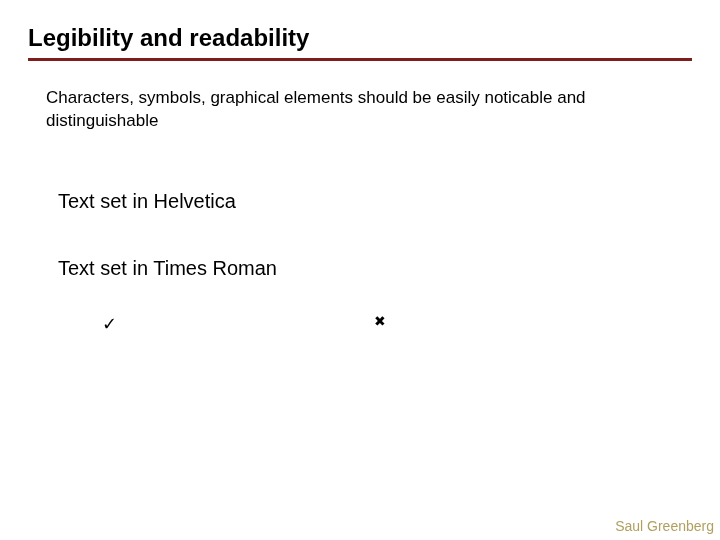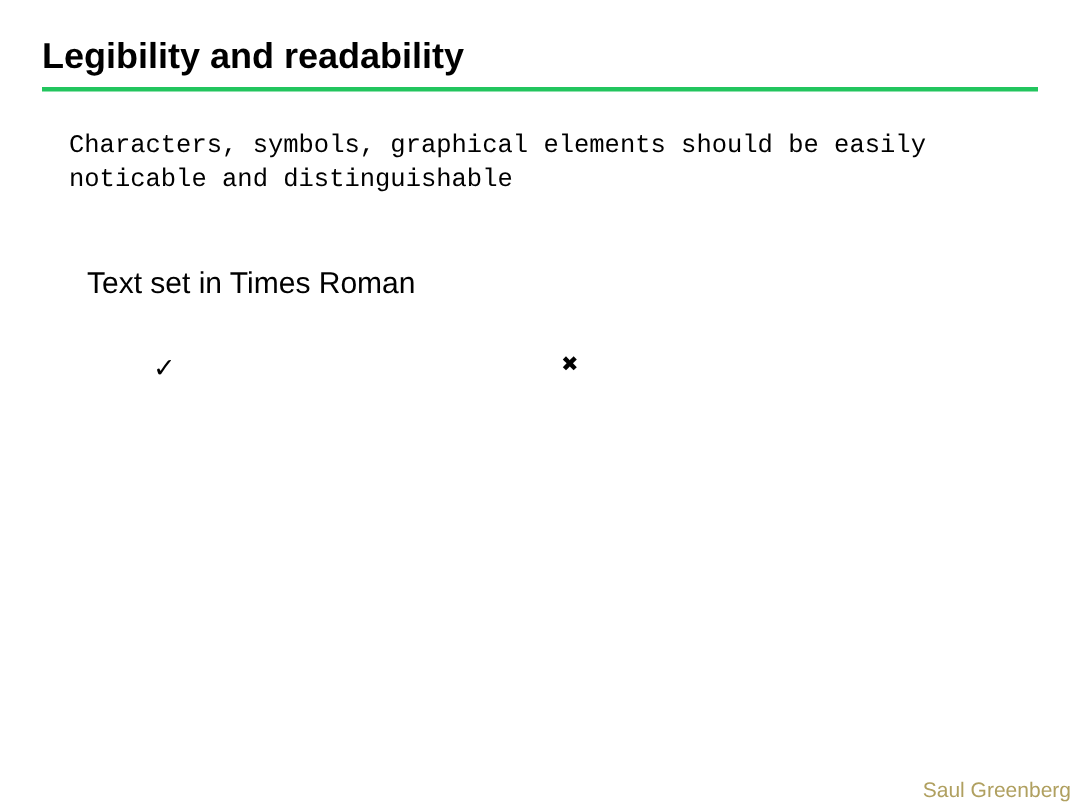--- a/index.html
+++ b/index.html
@@ -15,30 +15,29 @@
     padding: 24px 28px 0 28px;
     height: 100%;
     position: relative;
   }
   .title {
     font-family: Verdana, Geneva, sans-serif;
     font-weight: bold;
     font-size: 24px;
     color: #000;
     padding-bottom: 6px;
-    border-bottom: 3px solid #22c55e;
+    border-bottom: 3px solid #7f1d1d;
     margin-bottom: 26px;
   }
   .body-text {
     font-size: 17px;
     color: #000;
     line-height: 1.35;
     padding: 0 14px 0 18px;
-    margin-bottom: 44px;
-    font-family: Liberation Mono, monospace;
+    margin-bottom: 56px;
   }
   .columns {
     display: flex;
     padding: 0 18px;
     gap: 40px;
   }
   .col {
     flex: 1;
     display: flex;
     flex-direction: column;
@@ -97,20 +96,21 @@
 </head>
 <body>
 
 <div class="slide">
   <h1 class="title">Legibility and readability</h1>
 
   <p class="body-text">Characters, symbols, graphical elements should be easily noticable and distinguishable</p>
 
   <div class="columns">
     <div class="col col-left">
+      <div class="sample sample-helvetica">Text set in Helvetica</div>
       <div class="sample sample-times">Text set in Times Roman</div>
     </div>
   </div>
 
   <div class="mark-row">
     <div class="mark-col">
       <div class="check">✓</div>
     </div>
     <div class="mark-col">
       <div class="cross">✖</div>

